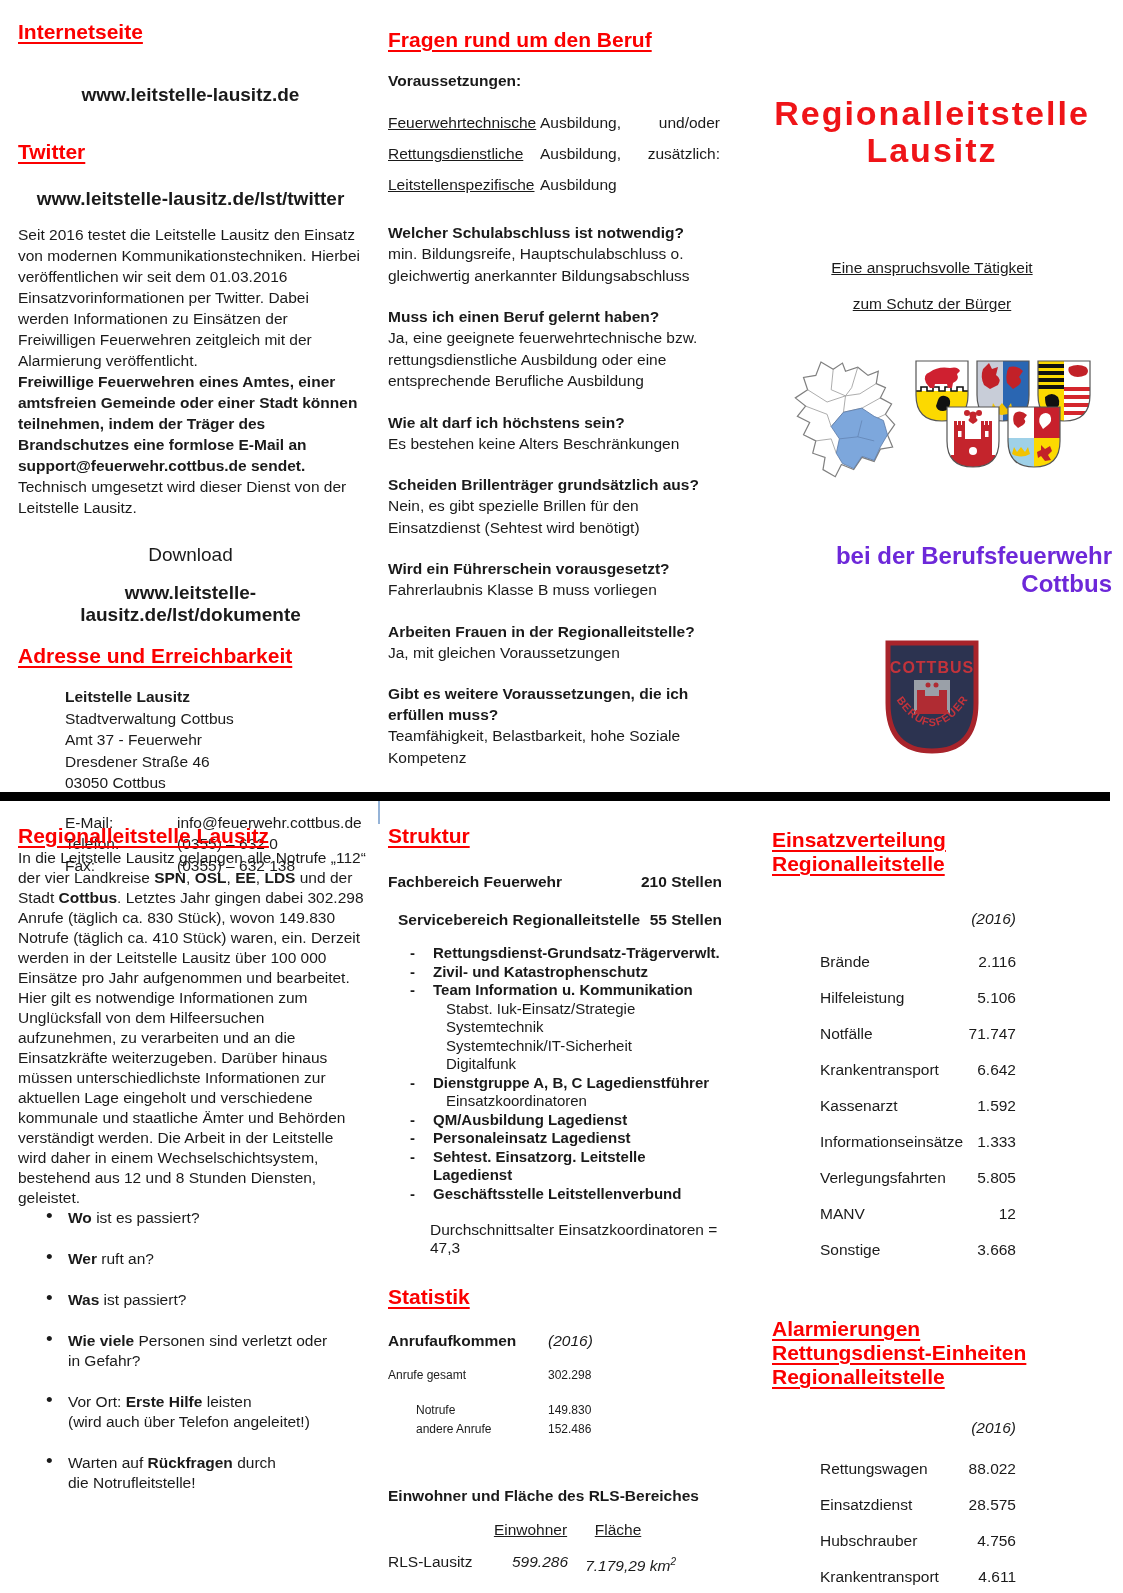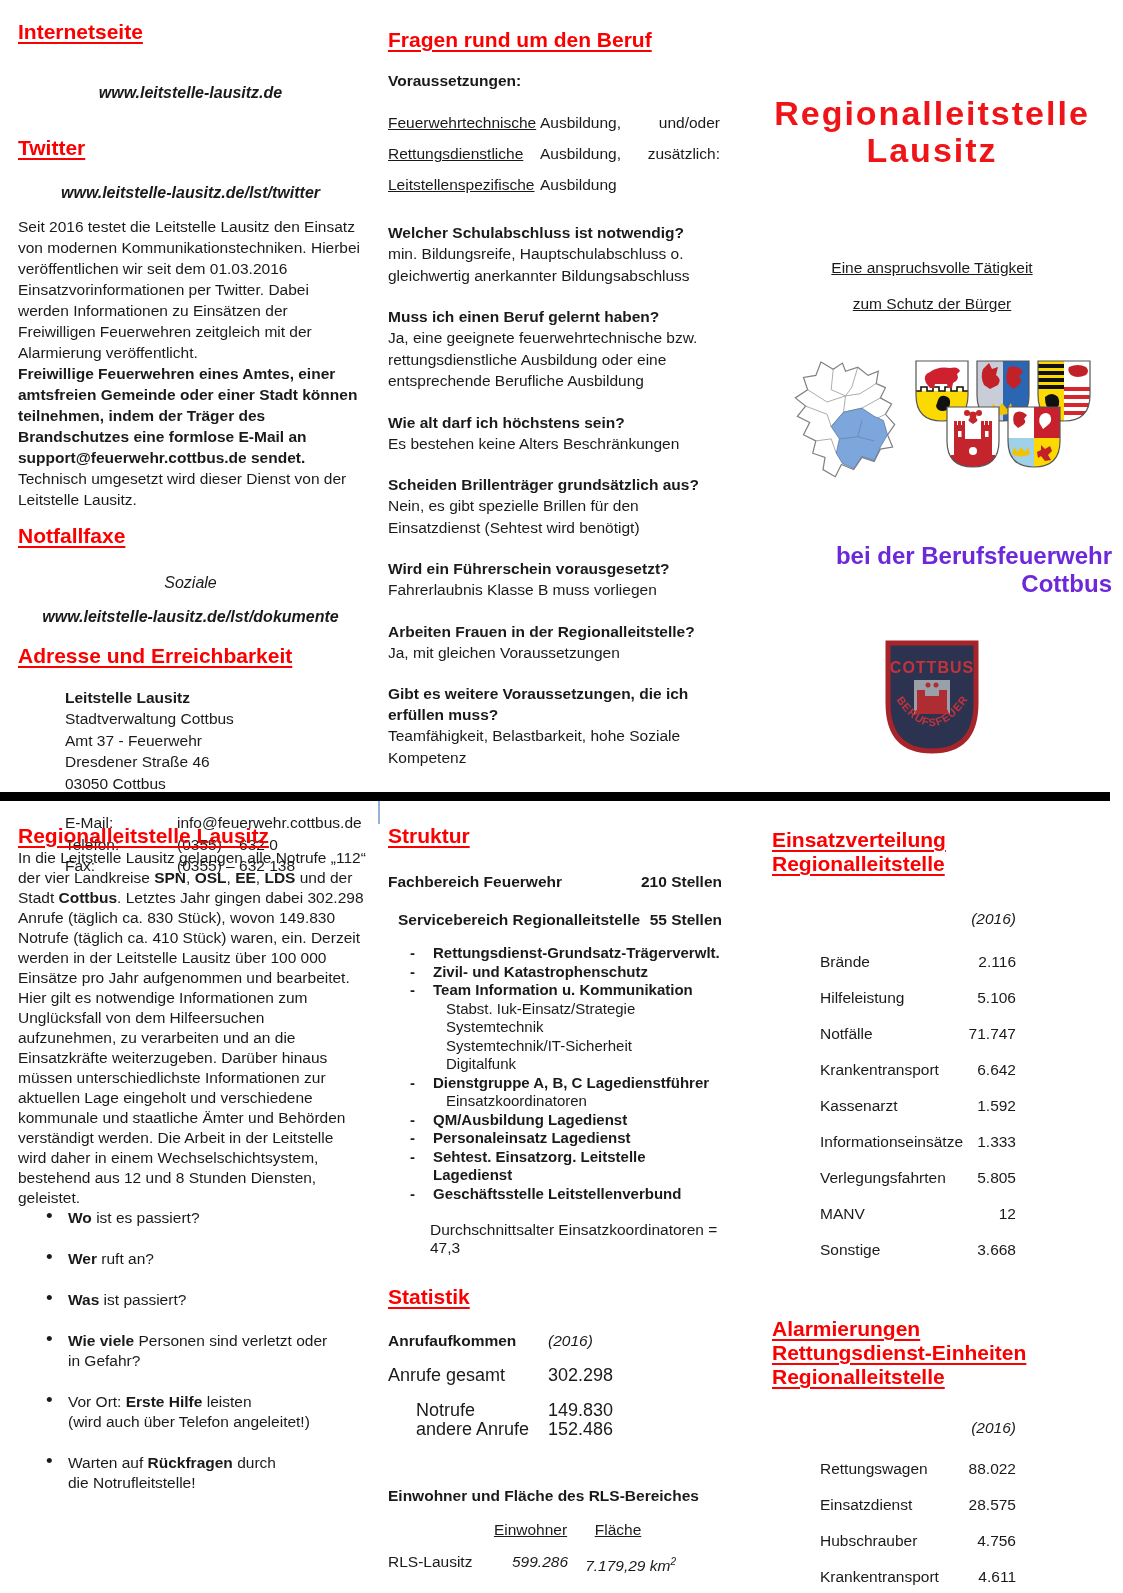--- a/index.html
+++ b/index.html
@@ -6,21 +6,21 @@
   body{width:1123px;height:1593px;position:relative;overflow:hidden;
        font-family:"Liberation Sans",sans-serif;color:#1a1a1a;}
   section{position:absolute;}
   .h{font-size:21px;font-weight:bold;color:#fb0000;text-decoration:underline;
      text-underline-offset:3px;line-height:1.15;margin:0;}
   .b{font-weight:bold;}
   .u{text-decoration:underline;}
   .i{font-style:italic;}
   .center{text-align:center;}
   .body{font-size:15.5px;line-height:21px;margin:0;}
-  .url{font-size:16px;font-style:italic;}
+  .url{font-size:19px;}
   
   #col-tl{left:18px;top:20px;width:345px;}
   #col-tm{left:388px;top:20px;width:332px;}
   #col-tr{left:752px;top:95px;width:360px;}
   #col-bl{left:18px;top:812px;width:348px;}
   #col-bm{left:388px;top:812px;width:334px;}
   #col-br{left:758px;top:812px;width:352px;}
   .mt8{margin-top:8px;}.mt12{margin-top:12px;}.mt14{margin-top:14px;}
   .mt16{margin-top:16px;}.mt18{margin-top:18px;}
   .mt22{margin-top:22px;}.mt24{margin-top:24px;}.mt26{margin-top:26px;}
@@ -48,21 +48,21 @@
   .bullets li::before{content:"\2022";position:absolute;left:28px;top:-2px;font-size:19px;}
   
   .fach-row{display:flex;justify-content:space-between;font-weight:bold;font-size:15.5px;line-height:20px;}
   .serv-row{display:flex;justify-content:space-between;font-weight:bold;font-size:15.5px;line-height:20px;padding-left:10px;}
   .s-item{position:relative;font-size:15px;line-height:18.5px;}
   .s-item[data-kind="dash"]{font-weight:bold;padding-left:45px;}
   .s-item[data-kind="dash"]::before{content:"-";position:absolute;left:22px;}
   .s-item[data-kind="sub"]{padding-left:58px;}
   .durchschnitt{font-size:15.5px;margin-left:42px;}
   .st-row{display:grid;grid-template-columns:160px auto;font-size:15.5px;line-height:19px;}
-  .an-row{display:grid;grid-template-columns:160px auto;font-size:18px;line-height:19px;}
+  .an-row{display:grid;grid-template-columns:160px auto;font-size:12px;line-height:19px;}
   .an-row[data-kind="sub"]{grid-template-columns:132px auto;margin-left:28px;}
   .an-row[data-kind="sub1"]{grid-template-columns:132px auto;margin-left:28px;margin-top:16px;}
   .ew-head{display:grid;grid-template-columns:105px 75px 100px;font-size:15.5px;line-height:19px;}
   .ew-head span{text-align:center;text-decoration:underline;}
   .ew-row{display:grid;grid-template-columns:105px 75px 108px;font-size:15.5px;line-height:18px;}
   .ew-row .n{text-align:right;font-style:italic;}
   .ew-row sup{font-size:10px;}
   .ew-row[data-kind="first"]{margin-bottom:16px;margin-top:14px;}
   
   #col-br .h{margin-left:14px;}
@@ -75,22 +75,21 @@
 </style>
 </head>
 <body>
 
 <section id="col-tl">
   <h2 class="h">Internetseite</h2>
   <div class="center b url mt40">www.leitstelle-lausitz.de</div>
   <h2 class="h mt34">Twitter</h2>
   <div class="center b url mt24">www.leitstelle-lausitz.de/lst/twitter</div>
   <p class="body mt14"><span>Seit 2016 testet die Leitstelle Lausitz den Einsatz von modernen Kommunikationstechniken. Hierbei veröffentlichen wir seit dem 01.03.2016 Einsatzvorinformationen per Twitter. Dabei werden Informationen zu Einsätzen der Freiwilligen Feuerwehren zeitgleich mit der Alarmierung veröffentlicht.</span><br><span class="b">Freiwillige Feuerwehren eines Amtes, einer amtsfreien Gemeinde oder einer Stadt können teilnehmen, indem der Träger des Brandschutzes eine formlose E-Mail an support@feuerwehr.cottbus.de sendet.</span><span> Technisch umgesetzt wird dieser Dienst von der Leitstelle Lausitz.</span></p>
-  <h2 class="h mt14">Notfallfaxe</h2>
-  <div class="center url mt26">Soziale</div>
+  <div class="center url mt26">Download</div>
   <div class="center b url mt16">www.leitstelle-lausitz.de/lst/dokumente</div>
   <h2 class="h mt18">Adresse und Erreichbarkeit</h2>
   <div class="addr mt18">
     <div class="b">Leitstelle Lausitz</div>
     <div>Stadtverwaltung Cottbus</div>
     <div>Amt 37 - Feuerwehr</div>
     <div>Dresdener Straße 46</div>
     <div>03050 Cottbus</div>
   </div>
   <div class="mt18">

